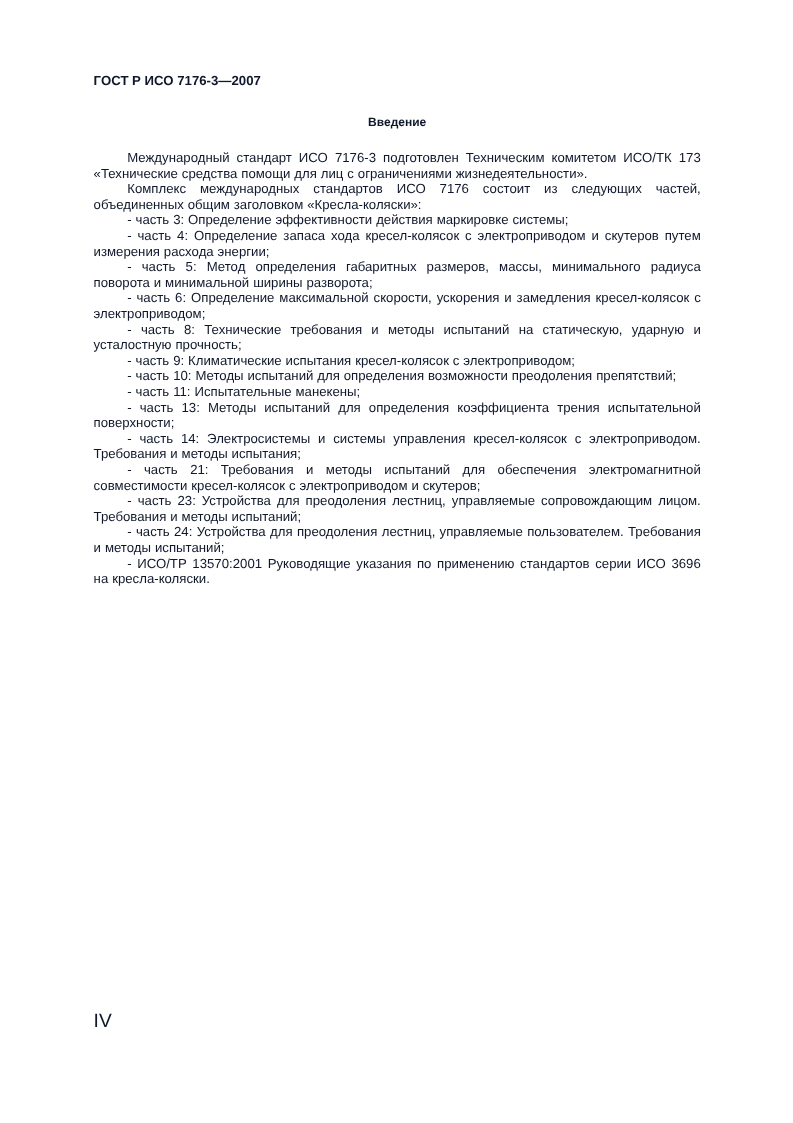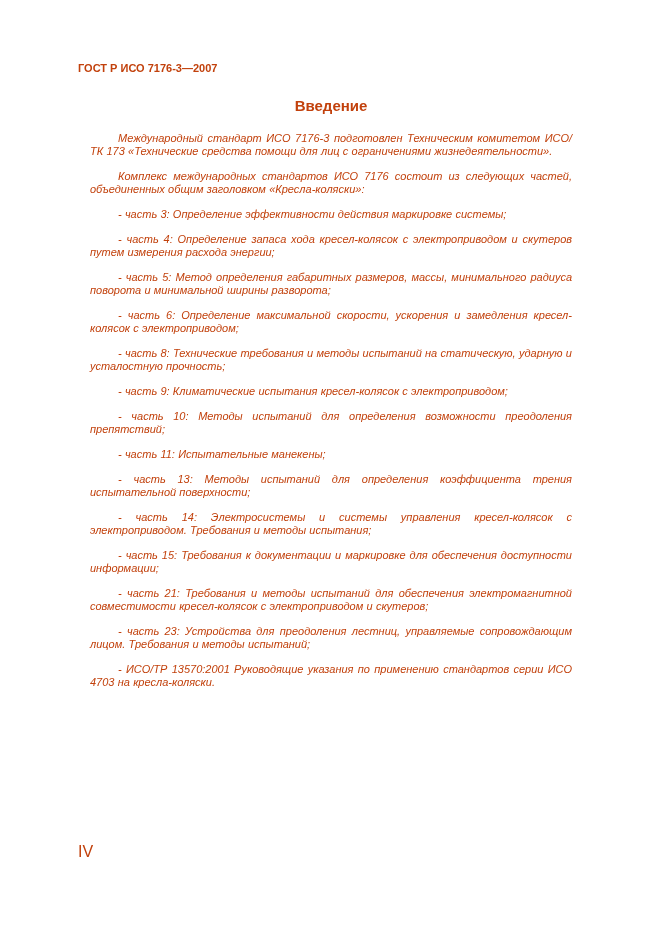--- a/index.html
+++ b/index.html
@@ -6,52 +6,51 @@
     margin: 0;
     padding: 0;
     background: #e8e8e8;
   }
   .page {
     position: relative;
     width: 661px;
     height: 936px;
     background: #ffffff;
     font-family: "Liberation Sans", sans-serif;
-    color: #c2410c;
+    color: #0f172a;
     overflow: hidden;
     margin: 0 auto;
   }
   .content {
     position: absolute;
     left: 78px;
     top: 62px;
     width: 506px;
   }
   .doc-header {
     font-weight: bold;
     font-size: 11px;
     line-height: 13px;
     text-align: left;
   }
   .doc-title {
     text-align: center;
-    font-size: 15px;
+    font-size: 10px;
     font-weight: bold;
     margin: 22px 0 18px 0;
   }
   .body-text {
     font-size: 11px;
     line-height: 13px;
     text-align: justify;
   }
   .body-text p {
-    margin: 12px;
+    margin: 0;
     text-indent: 28px;
     word-spacing: 0.2px;
-    font-style: italic;
   }
   .footer {
     position: absolute;
     left: 78px;
     top: 845px;
     font-size: 16px;
     line-height: 13px;
   }
 </style>
 </head>
@@ -70,22 +69,22 @@
           <p>- часть 3:  Определение эффективности действия маркировке системы;</p>
           <p>- часть 4:  Определение запаса хода кресел-колясок с электроприводом и скутеров путем измерения расхода энергии;</p>
           <p>- часть 5:  Метод определения габаритных размеров, массы, минимального радиуса поворота и минимальной ширины разворота;</p>
           <p>- часть 6:  Определение максимальной скорости, ускорения и замедления кресел-колясок с электроприводом;</p>
           <p>- часть 8:  Технические требования и методы испытаний на статическую, ударную и усталостную прочность;</p>
           <p>- часть 9:  Климатические испытания кресел-колясок с электроприводом;</p>
           <p>- часть 10:  Методы испытаний для определения возможности преодоления препятствий;</p>
           <p>- часть 11:  Испытательные манекены;</p>
           <p>- часть 13:  Методы испытаний для определения коэффициента трения испытательной поверхности;</p>
           <p>- часть 14:  Электросистемы и системы управления кресел-колясок с электроприводом. Требования и методы испытания;</p>
-          <p>- часть 15:  Требования к документации и маркировке для обеспечения доступности информации;</p>
           <p>- часть 21:  Требования и методы испытаний для обеспечения электромагнитной совместимости кресел-колясок с электроприводом и скутеров;</p>
           <p>- часть 23:  Устройства для преодоления лестниц, управляемые сопровождающим лицом. Требования и методы испытаний;</p>
-          <p>- ИСО/ТР 13570:2001  Руководящие указания по применению стандартов серии ИСО 4703 на кресла-коляски.</p>
+          <p>- часть 24:  Устройства для преодоления лестниц, управляемые пользователем. Требования и методы испытаний;</p>
+          <p>- ИСО/ТР 13570:2001  Руководящие указания по применению стандартов серии ИСО 3696 на кресла-коляски.</p>
         </div>
     </div>
   </div>
 
   <div class="footer">IV</div>
 </div>
 
 </body></html>

